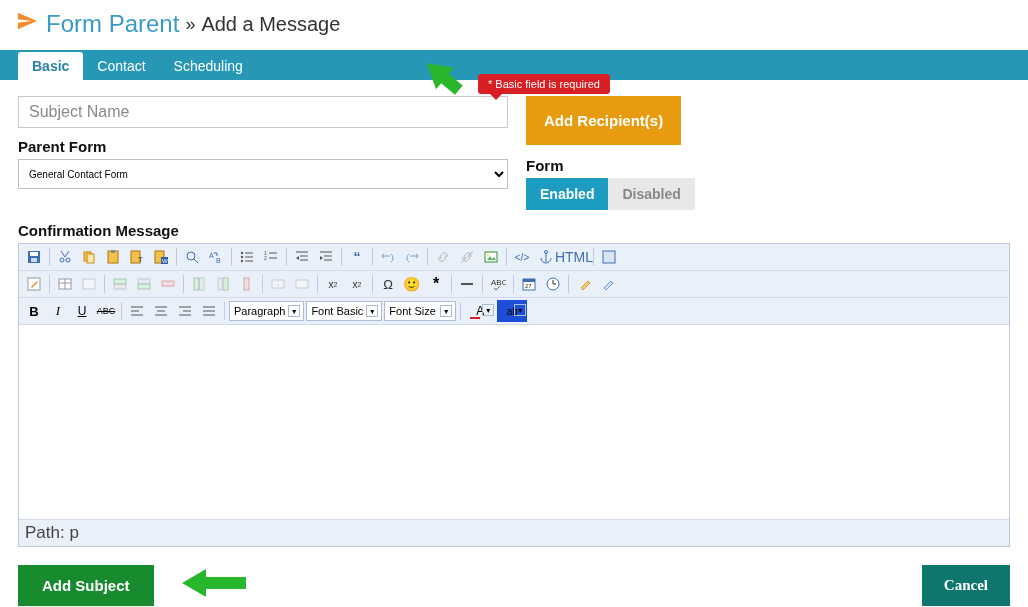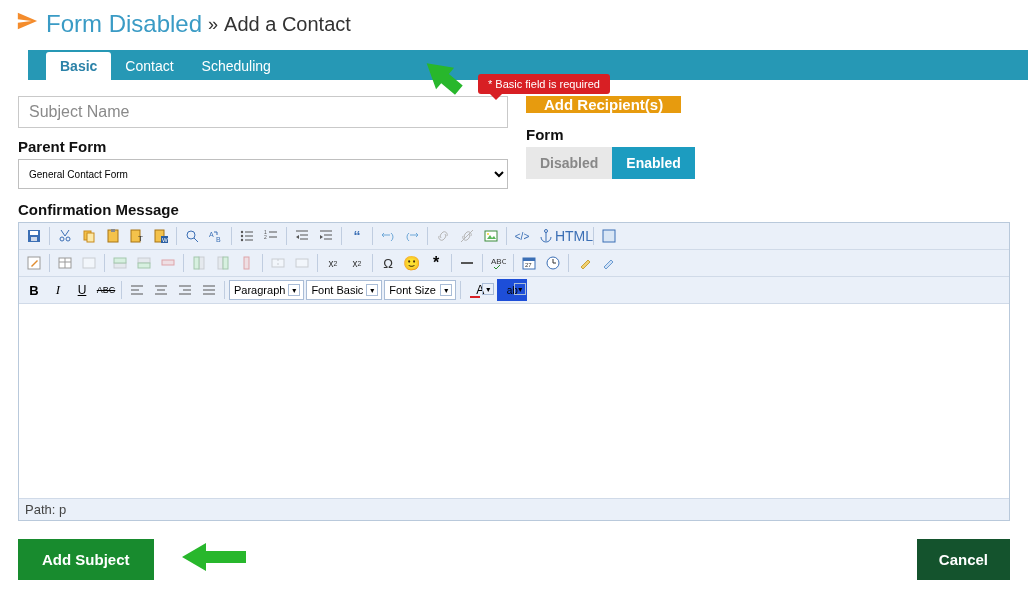--- a/index.html
+++ b/index.html
@@ -4,43 +4,43 @@
   <style>
     * { box-sizing: border-box; margin: 0; padding: 0; font-family: "Segoe UI", Tahoma, sans-serif; }
     body { background: #fff; width: 1028px; height: 607px; position: relative; overflow: hidden; }
 
     .header { display: flex; align-items: center; padding: 10px 16px 12px; }
     .header .plane { color: #f48c2c; font-size: 22px; margin-right: 8px; transform: rotate(0deg); }
     .header .title { color: #3a9bc5; font-size: 24px; font-weight: 400; }
     .header .crumb-sep { color: #333; margin: 0 6px; font-size: 18px; }
     .header .crumb { color: #333; font-size: 20px; }
 
-    .tab-strip { background: #2698b5; display: flex; align-items: flex-end; padding: 0 18px; height: 30px; margin-left: 28px; }
+    .tab-strip { background: #2698b5; display: flex; align-items: flex-end; padding: 0 18px; height: 30px; }
     .tab { padding: 6px 14px 6px; color: #fff; font-size: 14px; cursor: pointer; }
     .tab.active { background: #fff; color: #2b82a8; font-weight: 600; border-radius: 3px 3px 0 0; }
 
     .content { padding: 16px 18px 0; position: relative; }
     .row { display: flex; gap: 18px; }
     .left-col { width: 490px; }
     .right-col { flex: 1; }
 
     .text-input {
       width: 100%; height: 32px; border: 1px solid #c9c9c9;
       padding: 4px 10px; font-size: 16px; color: #555;
     }
     .text-input::placeholder { color: #8a8a8a; }
 
     .label { font-weight: 700; font-size: 15px; color: #111; margin-top: 10px; margin-bottom: 4px; display: block; }
 
     select.parent-form { width: 100%; height: 30px; border: 1px solid #bfbfbf; background: #fff; font-size: 10px; padding: 2px 6px; }
 
-    .btn { display: inline-block; padding: 0 18px; font-weight: 700; font-size: 15px; color: #fff; cursor: pointer; border: none; }
+    .btn { display: inline-block; padding: 16px 18px; font-weight: 700; font-size: 15px; color: #fff; cursor: pointer; border: none; }
     .btn-orange { background: #e79b0e; }
     .btn-green { background: #188b2e; }
-    .btn-red { background: #14532d; }
+    .btn-red { background: #0f766e; font-family: Liberation Serif, serif; }
 
     .toggle-wrap { display: flex; margin-top: 2px; }
     .toggle { padding: 8px 14px; font-weight: 700; font-size: 14px; }
     .toggle.enabled { background: #1c9cc0; color: #fff; }
     .toggle.disabled { background: #e8e8e8; color: #888; }
 
     .tooltip {
       position: absolute; left: 478px; top: -6px;
       background: #d81f24; color: #fff; font-size: 11px; padding: 4px 10px;
       border-radius: 3px; white-space: nowrap; z-index: 5;
@@ -53,41 +53,41 @@
     .editor-frame { border: 1px solid #b9c9db; background: #fff; margin-top: 4px; }
     .toolbar { background: #eaf0f9; border-bottom: 1px solid #d0dae8; padding: 2px 4px; display: flex; flex-wrap: wrap; gap: 2px; align-items: center; }
     .tb-btn { width: 22px; height: 22px; border: 1px solid transparent; display: inline-flex; align-items: center; justify-content: center; font-size: 11px; cursor: pointer; background: transparent; }
     .tb-sep { width: 1px; height: 18px; background: #c0cde0; margin: 0 2px; }
     .tb-select { height: 20px; font-size: 11px; border: 1px solid #a9bcd6; background: #fff; padding: 0 18px 0 4px; min-width: 72px; position: relative; display: inline-flex; align-items: center; }
     .tb-sel-caret { position: absolute; right: 3px; top: 3px; width: 12px; height: 12px; border: 1px solid #a9bcd6; display: flex; align-items: center; justify-content: center; font-size: 8px; }
     .tb-txtcolor { width: 30px; }
     .tb-txtcolor .bar { position: absolute; bottom: 2px; left: 4px; width: 10px; height: 2px; }
 
     .edit-area { height: 194px; background: #fff; }
-    .status-bar { background: #eaf0f9; border-top: 1px solid #d0dae8; font-size: 13px; color: #444; padding: 3px 6px; }
+    .status-bar { background: #eaf0f9; border-top: 1px solid #d0dae8; font-size: 17px; color: #444; padding: 3px 6px; }
 
     .footer { display: flex; justify-content: space-between; align-items: center; padding: 18px 18px 20px; }
 
     .arrow { position: absolute; z-index: 4; }
     .arrow svg { display: block; }
 
     .ico { width: 16px; height: 16px; display: block; }
   </style>
 </head>
 <body>
 
 <div class="header">
   <span class="plane">
     <svg width="22" height="22" viewBox="0 0 24 24">
         <path fill="#f48c2c" d="M2 21l21-9L2 3v7l15 2-15 2v7z"></path>
       </svg>
   </span>
-  <span class="title">Form Disabled</span>
+  <span class="title">Form Parent</span>
   <span class="crumb-sep">»</span>
-  <span class="crumb">Add a Contact</span>
+  <span class="crumb">Add a Message</span>
 </div>
 
 <div class="tab-strip">
   <div class="tab active">Basic</div>
   <div class="tab">Contact</div>
   <div class="tab">Scheduling</div>
 </div>
 
 <div class="content">
 
@@ -106,22 +106,22 @@
       <input class="text-input" type="text" placeholder="Subject Name" style="">
       <span class="label">Parent Form</span>
       <select class="parent-form">
         <option>General Contact Form</option>
       </select>
     </div>
     <div class="right-col">
       <button class="btn btn-orange">Add Recipient(s)</button>
       <span class="label" style="margin-top:12px;">Form</span>
       <div class="toggle-wrap">
+        <div class="toggle enabled">Enabled</div>
         <div class="toggle disabled">Disabled</div>
-        <div class="toggle enabled">Enabled</div>
       </div>
     </div>
   </div>
 
   <span class="label" style="margin-top:12px;">Confirmation Message</span>
 
   <div class="editor-frame">
 
     <div class="toolbar">
       <span class="tb-btn">

